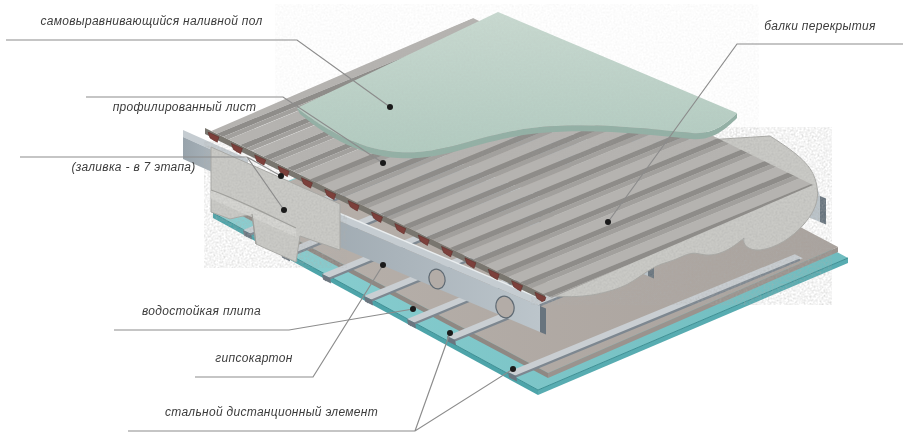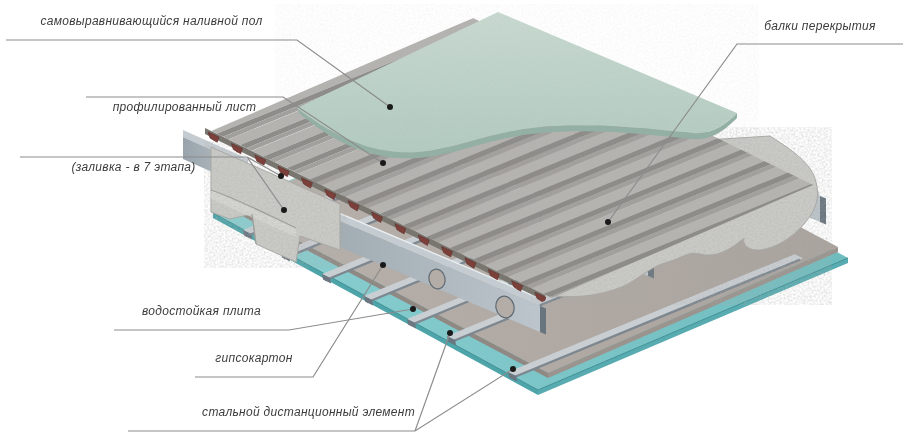--- a/index.html
+++ b/index.html
@@ -217,14 +217,14 @@
 
 
   <div class="lbl" style="left:20px;top:161px;width:227px;">(заливка - в 7 этапа)</div>
 
   <div class="lbl" style="left:737px;top:20px;width:166px;">балки перекрытия</div>
 
   <div class="lbl" style="left:195px;top:352px;width:118px;">гипсокартон</div>
 
   <div class="lbl" style="left:114px;top:305px;width:175px;">водостойкая плита</div>
 
-  <div class="lbl" style="left:128px;top:406px;width:287px;text-align:right;">стальной дистанционный элемент</div>
+  <div class="lbl" style="left:128px;top:406px;width:287px;">стальной дистанционный элемент</div>
 </div>
 
 </body></html>

